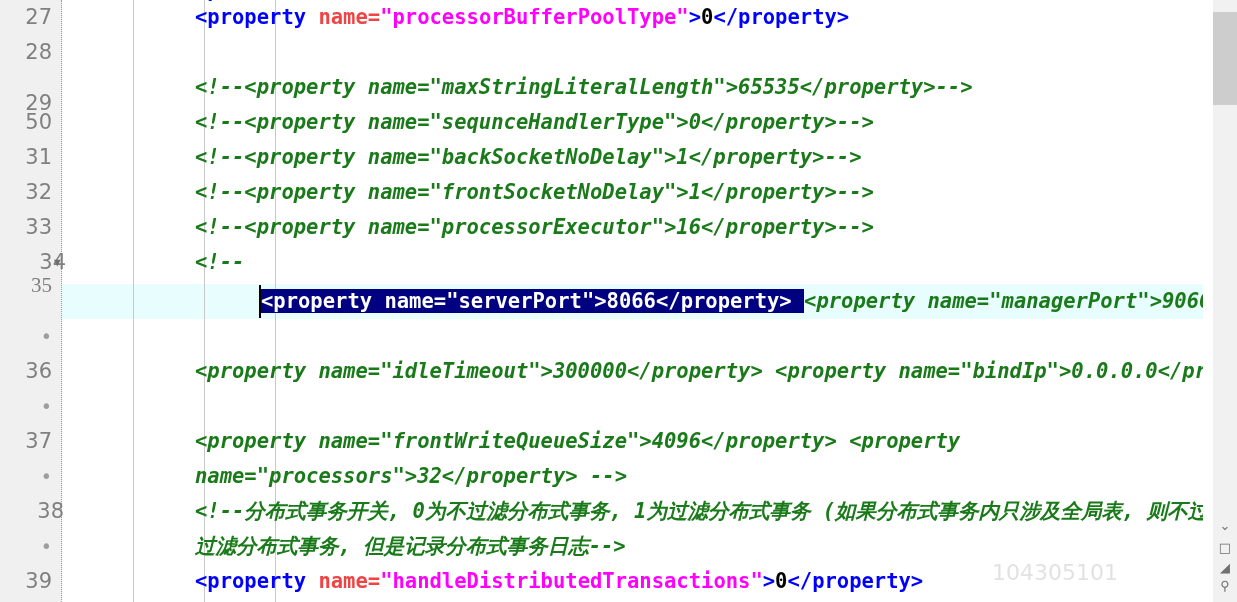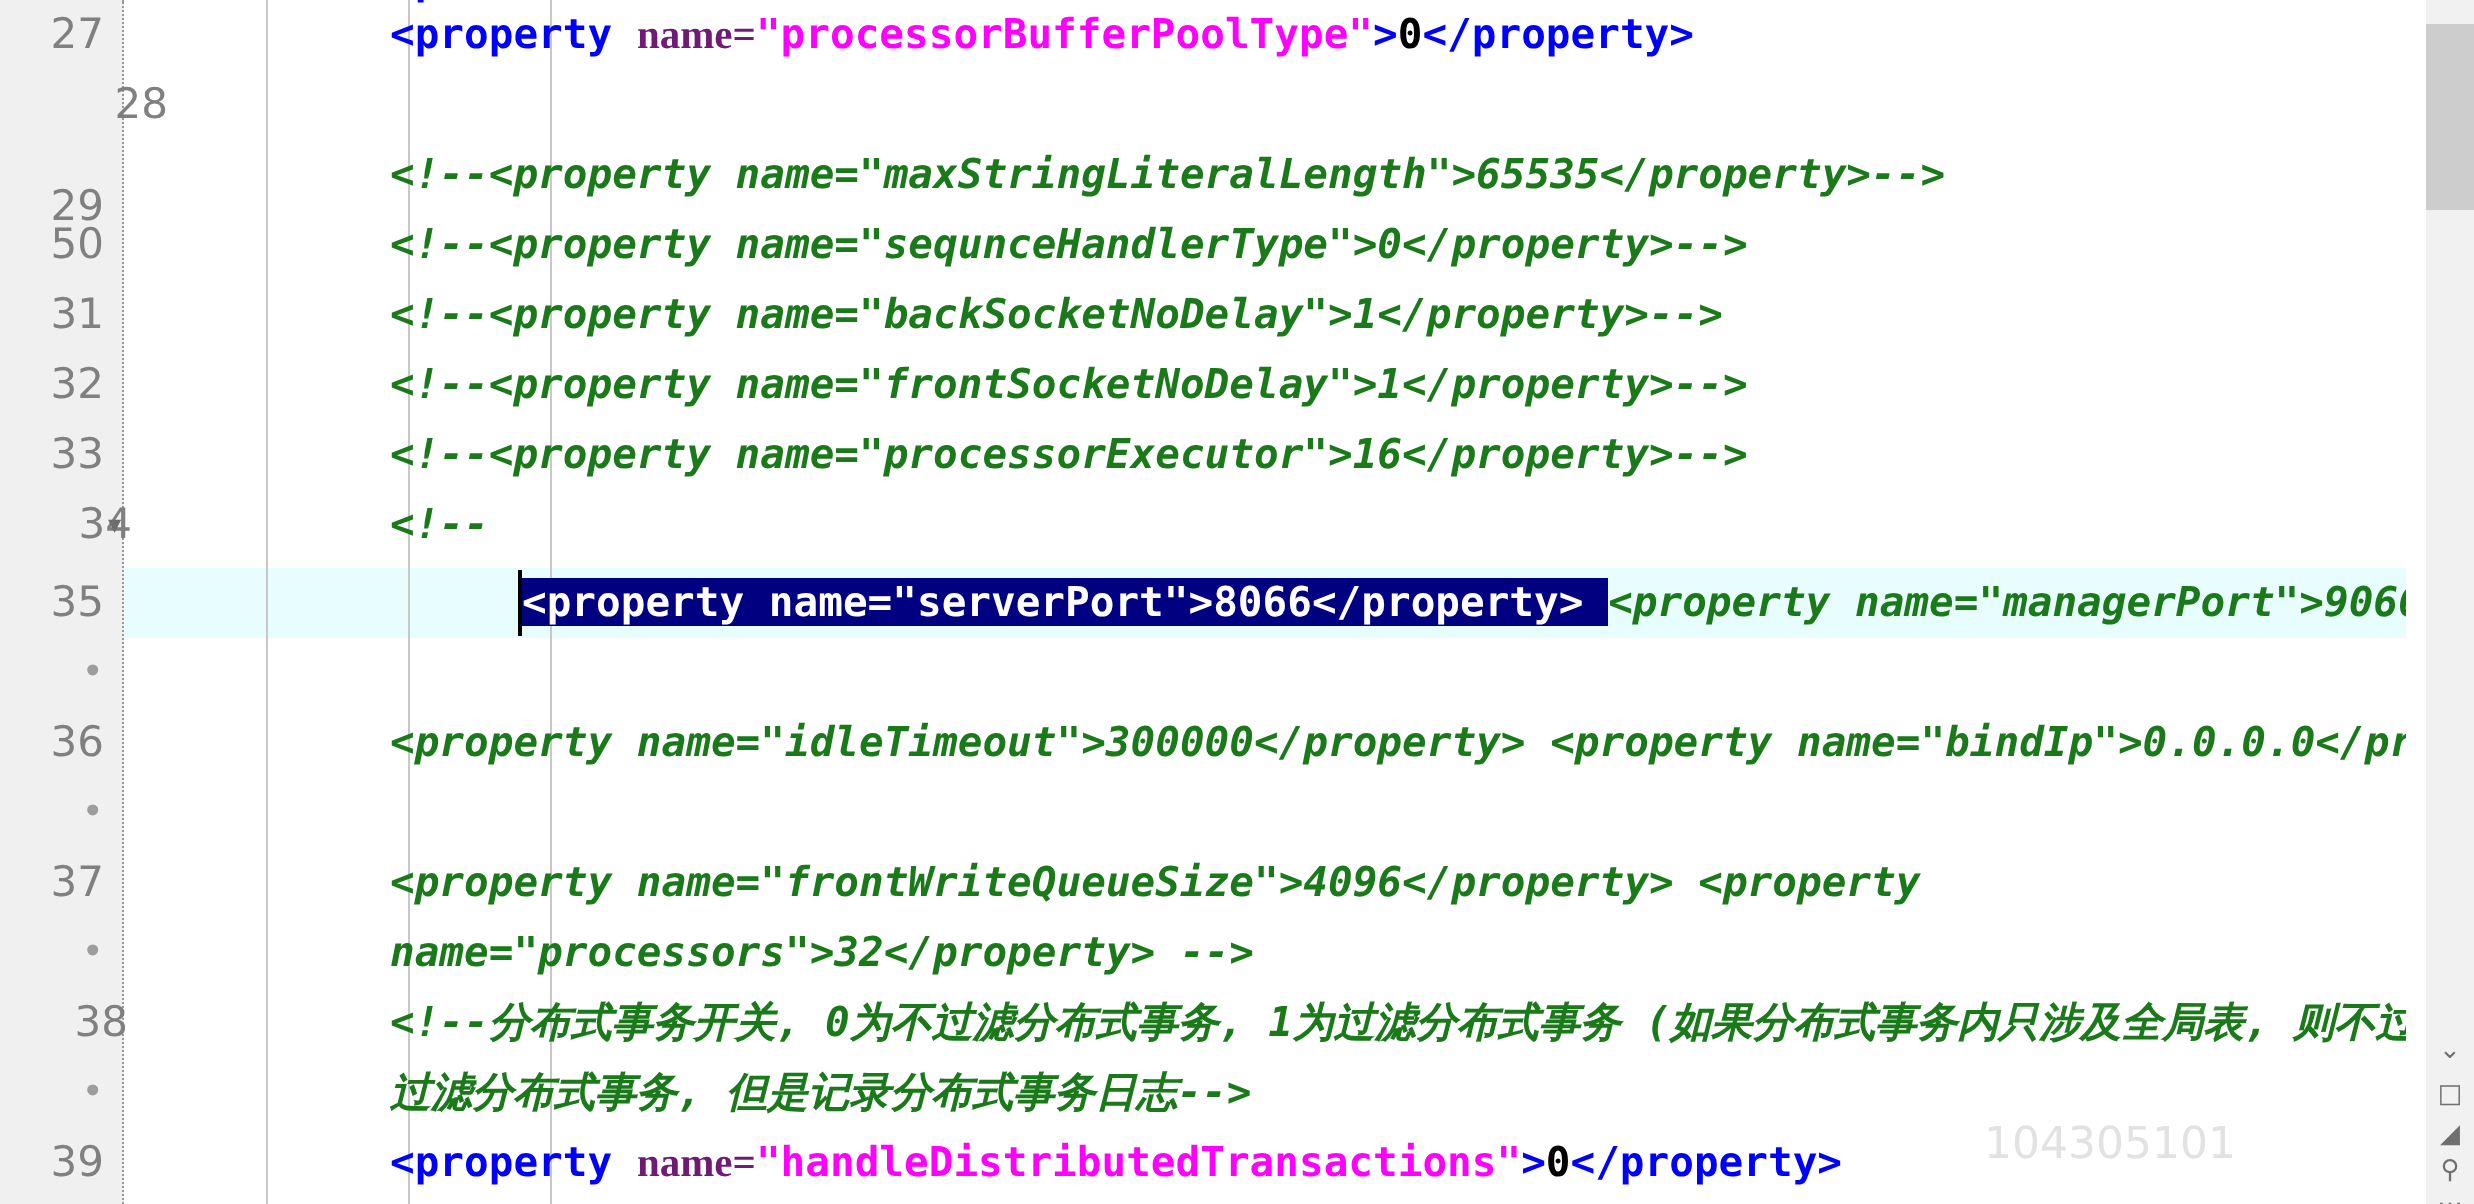--- a/index.html
+++ b/index.html
@@ -97,21 +97,21 @@
     line-height: 35px;
     letter-spacing: 0px;
   }
   .code.wrapline {
     white-space: pre-wrap;
     width: 1141px;
   }
 
   
   .c-tag      { color: #0000ff; font-weight: bold; }
-  .c-attr     { color: #701a75; font-weight: bold; font-family: Liberation Serif, serif; }
+  .c-attr     { color: #ef4444; font-weight: bold; }
   .c-val      { color: #ff00ff; font-weight: bold; }
   .c-text     { color: #000000; font-weight: bold; }
   .c-comment  { color: #1a7a1a; font-style: italic; font-weight: bold; }
 
   
   .sel {
     background: #000080;
     color: #ffffff;
     font-style: normal;
     font-weight: bold;
@@ -210,29 +210,29 @@
 
     <div class="code wrapline" style="top:494px;left:133px;"><span class="c-comment">&lt;!--分布式事务开关, 0为不过滤分布式事务, 1为过滤分布式事务 (如果分布式事务内只涉及全局表, 则不过滤), 2为不过滤分布式事务, 但是记录分布式事务日志--&gt;</span></div>
 
     <div class="code" style="top:564px;left:133px;"><span class="c-tag">&lt;property</span><span> </span><span class="c-attr">name=</span><span class="c-val">"handleDistributedTransactions"</span><span class="c-tag">&gt;</span><span class="c-text">0</span><span class="c-tag">&lt;/property&gt;</span></div>
 
     <div id="watermark" style="left:930px; top:560px;">104305101</div>
   </div>
 
   <div id="gutter">
     <div class="gline" style="top:0px;">27</div>
-    <div class="gline" style="top:35px;padding-left:32px;">28</div>
+    <div class="gline" style="top:35px;">28</div>
     <div class="gline" style="top:70px;margin-top:16px;">29</div>
     <div class="gline" style="top:105px;">50</div>
     <div class="gline" style="top:140px;">31</div>
     <div class="gline" style="top:175px;">32</div>
     <div class="gline" style="top:210px;">33</div>
     <div class="gline" style="top:245px;margin-left:14px;">34</div>
     <div class="foldmark" style="top:245px;">▼</div>
-    <div class="gline" style="top:284px;">35</div>
+    <div class="gline" style="top:268px;font-family:Liberation Serif, serif;">35</div>
     <div class="gline cont" style="top:319px;">•</div>
     <div class="gline" style="top:354px;">36</div>
     <div class="gline cont" style="top:389px;">•</div>
     <div class="gline" style="top:424px;">37</div>
     <div class="gline cont" style="top:459px;">•</div>
     <div class="gline" style="top:494px;padding-left:12px;">38</div>
     <div class="gline cont" style="top:529px;">•</div>
     <div class="gline" style="top:564px;">39</div>
   </div>
 

